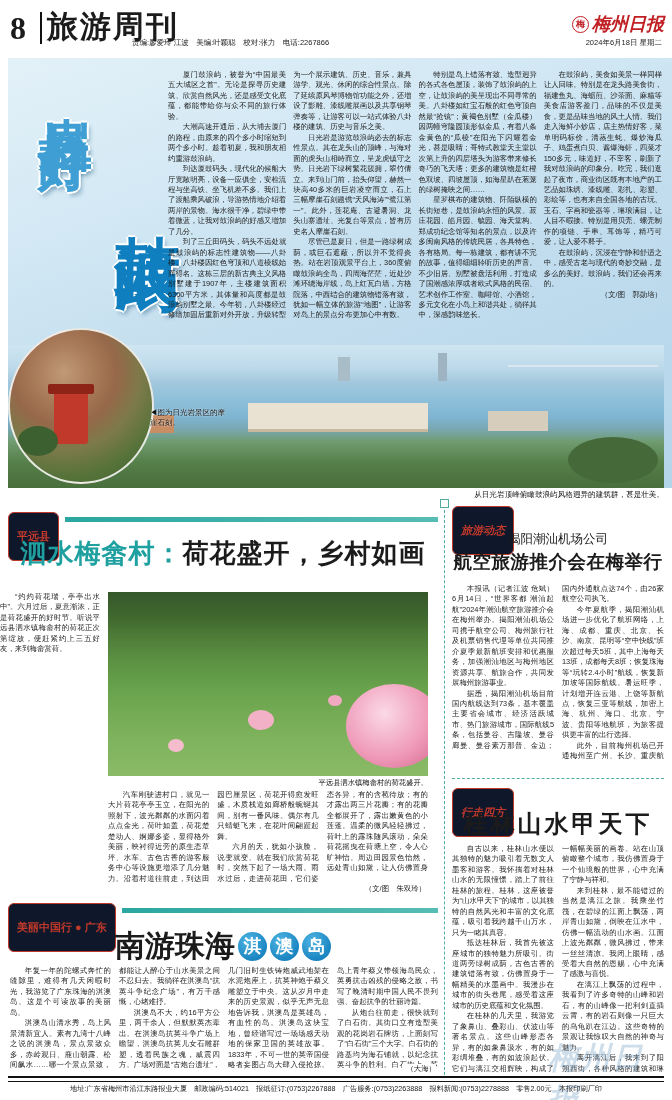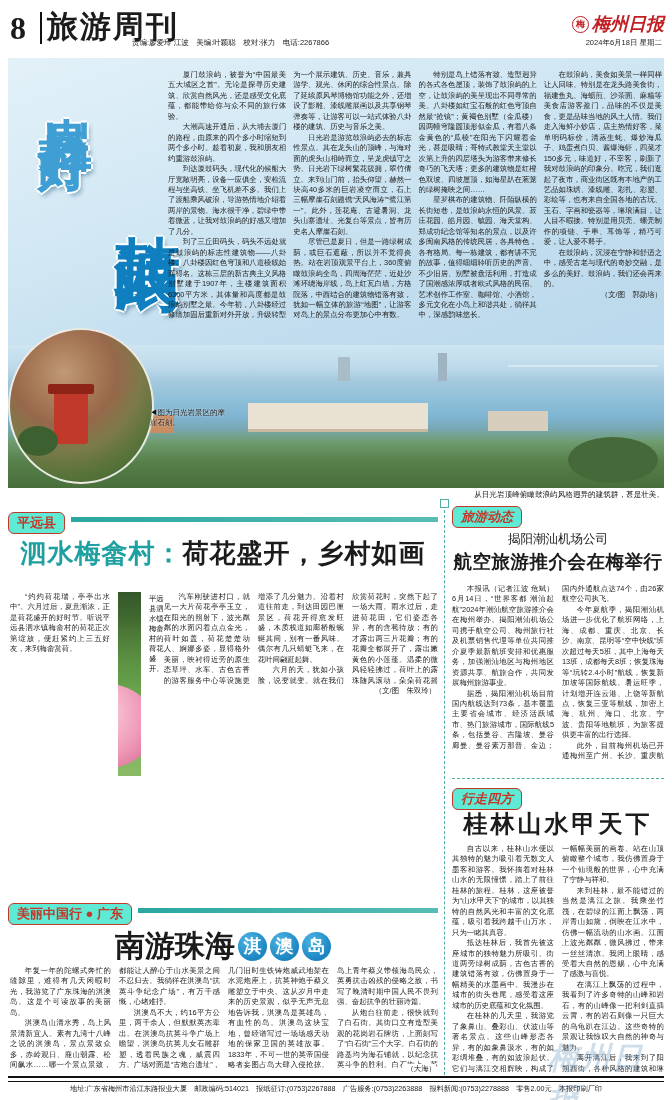--- a/index.html
+++ b/index.html
@@ -12,53 +12,53 @@
   .hdr-rule{left:40px;top:12px;width:2px;height:32px;background:#111;}
   .section-name{left:47px;top:6px;font-size:31px;font-weight:900;letter-spacing:2px;}
   .staff{left:132px;top:38px;font-size:7.5px;color:#222;}
   .masthead{right:8px;top:12px;display:flex;align-items:center;gap:3px;color:#c01f24;}
   .masthead .logo-circle{width:15px;height:15px;border-radius:50%;border:1.5px solid #c01f24;
        color:#c01f24;font-size:9px;line-height:15px;text-align:center;font-weight:bold;}
   .masthead .mh-text{font-size:18px;font-weight:bold;font-family:"Liberation Serif",serif;font-style:italic;}
   .hdr-date{right:10px;top:38px;font-size:7.5px;color:#222;}
   
   .feature{left:8px;top:58px;width:656px;height:430px;
-     background:linear-gradient(160deg,#e3f1f8 0%,#d2e8f4 30%,#c2ddee 55%,#b3d5ea 100%);}
+     background:linear-gradient(160deg,#e3f1f8 0%,#d2e8f4 30%,#c2ddee 55%,#b3d5ea 100%);padding-left:8px;}
   .vtitle{writing-mode:vertical-rl;font-weight:bold;font-family:"Liberation Serif",serif;
      text-shadow:-2px 0 0 #fff,2px 0 0 #fff,0 -2px 0 #fff,0 2px 0 #fff,3px 4px 4px rgba(20,80,120,.35);}
   .vt1{left:20px;top:16px;font-size:54px;color:#3f9fd4;letter-spacing:8px;height:280px;}
   .vt2{left:94px;top:124px;font-size:66px;color:#0f7fc0;letter-spacing:6px;height:260px;}
   .ftext{left:160px;top:12px;width:494px;height:264px;column-count:4;column-gap:7px;}
   .ftext p,.bodytext p{margin:0;text-indent:2em;text-align:justify;font-size:7.4px;line-height:10.45px;color:#1c1c1c;}
   .ftext p.byline,.bodytext p.byline,.byline-abs{text-indent:0;text-align:right;}
   .panorama{left:0;top:287px;width:656px;height:143px;overflow:hidden;
      background:linear-gradient(180deg,#cfe6f2 0%,#bcd9ea 16%,#a3c8dd 26%,#8fc0d9 38%,#7fb5d2 50%,#79a9b6 58%,#6f9b6e 68%,#567f49 82%,#486e3c 100%);}
   .deco{position:absolute;}
   .inset-circle{left:0px;top:270px;width:142px;height:152px;border-radius:50%;overflow:hidden;
      border:2px solid rgba(255,255,255,.85);
      background:radial-gradient(circle at 38% 28%,#c09a77 0%,#a87a58 22%,#96684a 38%,#7c7a4a 55%,#547239 75%,#40602f 100%);}
   .inset-caption{left:142px;top:350px;width:78px;font-size:7.5px;line-height:10px;color:#111;
      text-shadow:0 0 2px #fff;}
   .pan-caption{left:8px;top:490px;width:656px;font-size:7.6px;text-align:right;color:#111;padding-right:2px;}
   
   .badge{display:inline-block;border:1.5px solid #c0392b;border-radius:6px;color:#c0392b;
-     font-size:13px;font-weight:bold;padding:1px 8px;background:#5eead4;white-space:nowrap;}
+     font-size:11px;font-weight:bold;padding:16px 8px;background:#0f172a;white-space:nowrap;}
   .badge.slant{font-style:italic;}
   .tealbar{height:5px;background:linear-gradient(90deg,#2aa7a0,#57bdb4);flex:1;margin-left:6px;margin-top:5px;}
   .vdash{left:444px;top:505px;height:570px;border-left:1px dashed #4fae9f;}
   .vdash-sq{left:440px;top:499px;width:7px;height:7px;border:1px solid #4fae9f;background:#fff;}
   .hdash{left:452px;top:778px;width:212px;border-top:1px dashed #4fae9f;}
   
   .lotus-badge-row{left:8px;top:512px;width:430px;display:flex;align-items:flex-start;}
   .lotus-title{left:8px;top:536px;width:430px;text-align:center;font-size:26px;font-weight:bold;
      font-family:"Liberation Serif",serif;letter-spacing:1px;}
   .lotus-title .accent{color:#1fa0a0;margin-top:29px;}
-  .lotus-body{left:10px;top:592px;width:428px;height:306px;display:flex;gap:8px;}
+  .lotus-body{left:0;top:592px;width:428px;height:306px;display:flex;gap:8px;}
   .lotus-col1{width:100px;height:306px;overflow:hidden;}
-  .lotus-right{width:320px;display:flex;flex-direction:row;}
+  .lotus-right{width:320px;display:flex;flex-direction:column;align-items:flex-end;}
   .lotus-photo{width:320px;height:184px;overflow:hidden;position:relative;
      background:linear-gradient(180deg,#35582b 0%,#41682f 14%,#4e7c38 24%,#5c9243 38%,#68a24c 52%,#74ab54 66%,#7fb35d 80%,#8aba66 100%);}
   .lotus-caption{font-size:7.3px;color:#111;margin:2px 0 2px 8px;}
   .lotus-rest{height:104px;overflow:hidden;column-count:3;column-gap:8px;position:relative;}
   .lotus-byline{position:absolute;right:2px;bottom:0;background:#fff;font-size:7.4px;padding-left:4px;}
   .mlc-badge-row{left:8px;top:903px;width:430px;display:flex;align-items:flex-start;justify-content:space-between;}
   
   .qiao-title{left:8px;top:926px;width:430px;text-align:center;}
   .qiao-title .black{font-size:30px;font-weight:bold;font-family:"Liberation Serif",serif;vertical-align:middle;}
   .circ{display:inline-block;width:29px;height:29px;border-radius:50%;margin-left:3px;vertical-align:middle;

